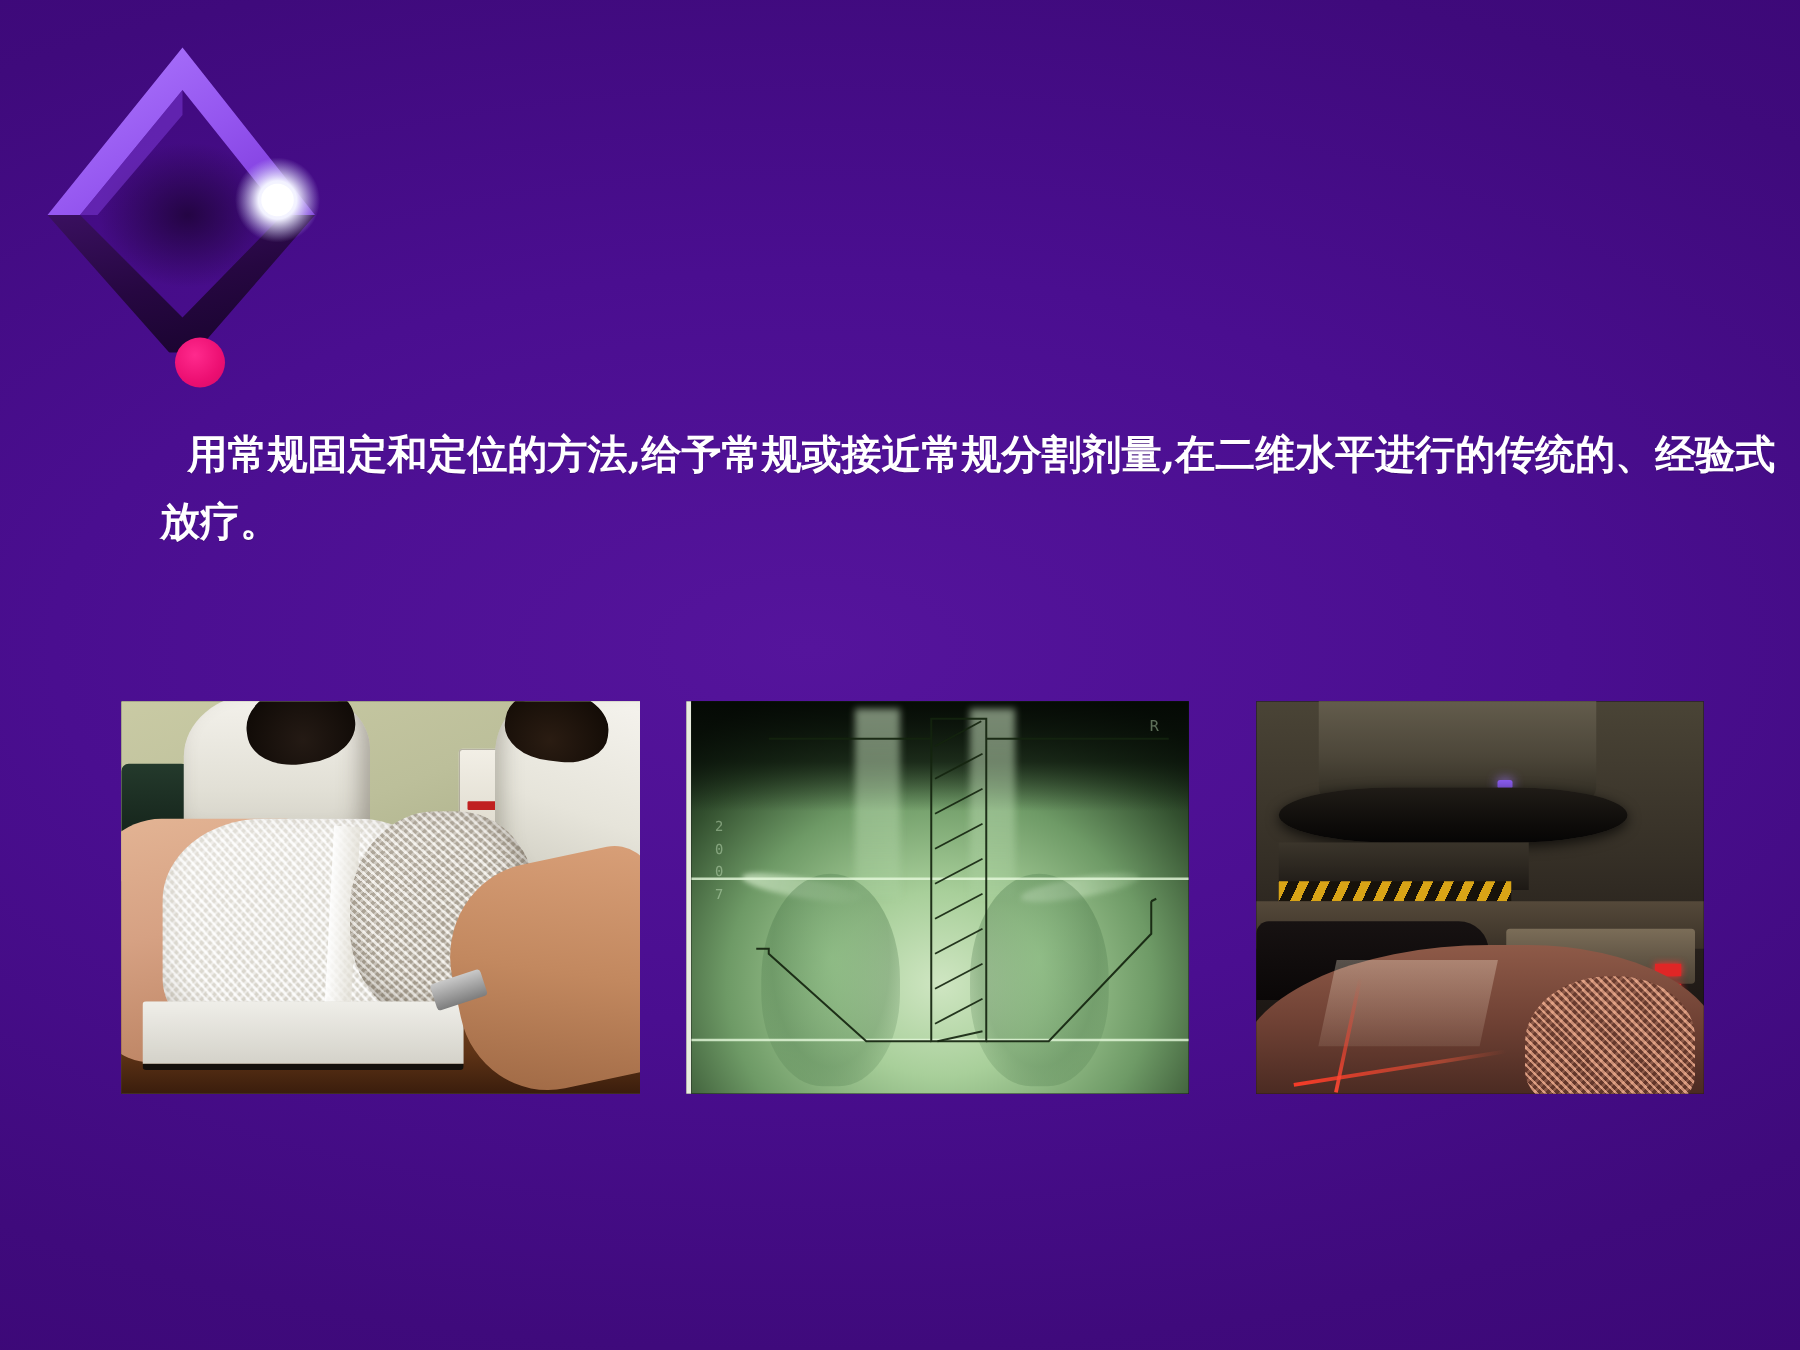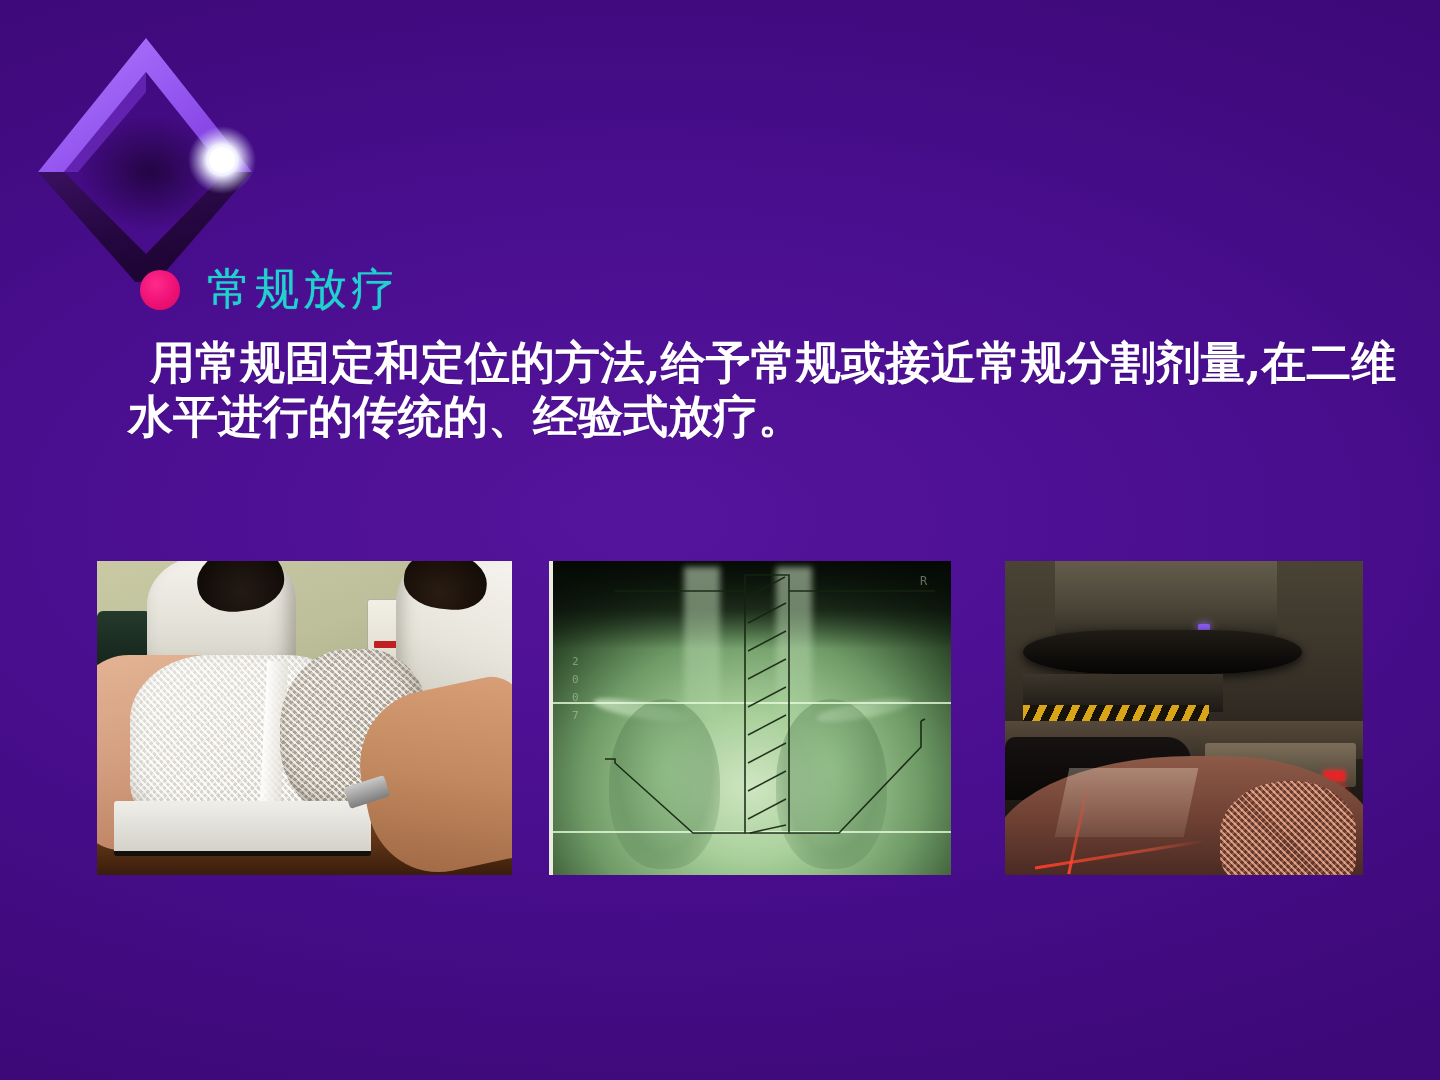--- a/index.html
+++ b/index.html
@@ -72,21 +72,21 @@
     text-shadow: 0 0 1px #1ec0c0;
   }
 
   
   #body-text {
     position: absolute;
     left: 128px;
     top: 336px;
     width: 1300px;
     color: #ffffff;
-    font-size: 45px;
+    font-size: 32px;
     font-weight: bold;
     line-height: 54px;
     letter-spacing: 0px;
     font-family: "DejaVu Serif", "Liberation Serif", serif;
     text-indent: 22px;
     text-shadow: 0 1px 0 rgba(0,0,0,0.18);
   }
 
   
   .photo {
@@ -427,21 +427,20 @@
               <polygon points="0,0 61,-3 0,0 61,3"></polygon>
             </g>
         </g>
         <circle r="34" fill="url(#coreG)"></circle>
         <circle r="13" fill="#ffffff"></circle>
       </g>
     </svg>
   </div>
 
   <div id="bullet-dot"></div>
-  <div id="slide-title">常规放疗</div>
 
   <div id="body-text">用常规固定和定位的方法,给予常规或接近常规分割剂量,在二维水平进行的传统的、经验式放疗。</div>
 
   <div class="photo" id="photo-1">
     <div class="ph-inner p1-bg">
       <div class="p1-wall"></div>
       <div class="p1-bag"></div>
       <div class="p1-monitor"></div>
       <div class="p1-doc-a"></div>
       <div class="p1-hair-a"></div>

